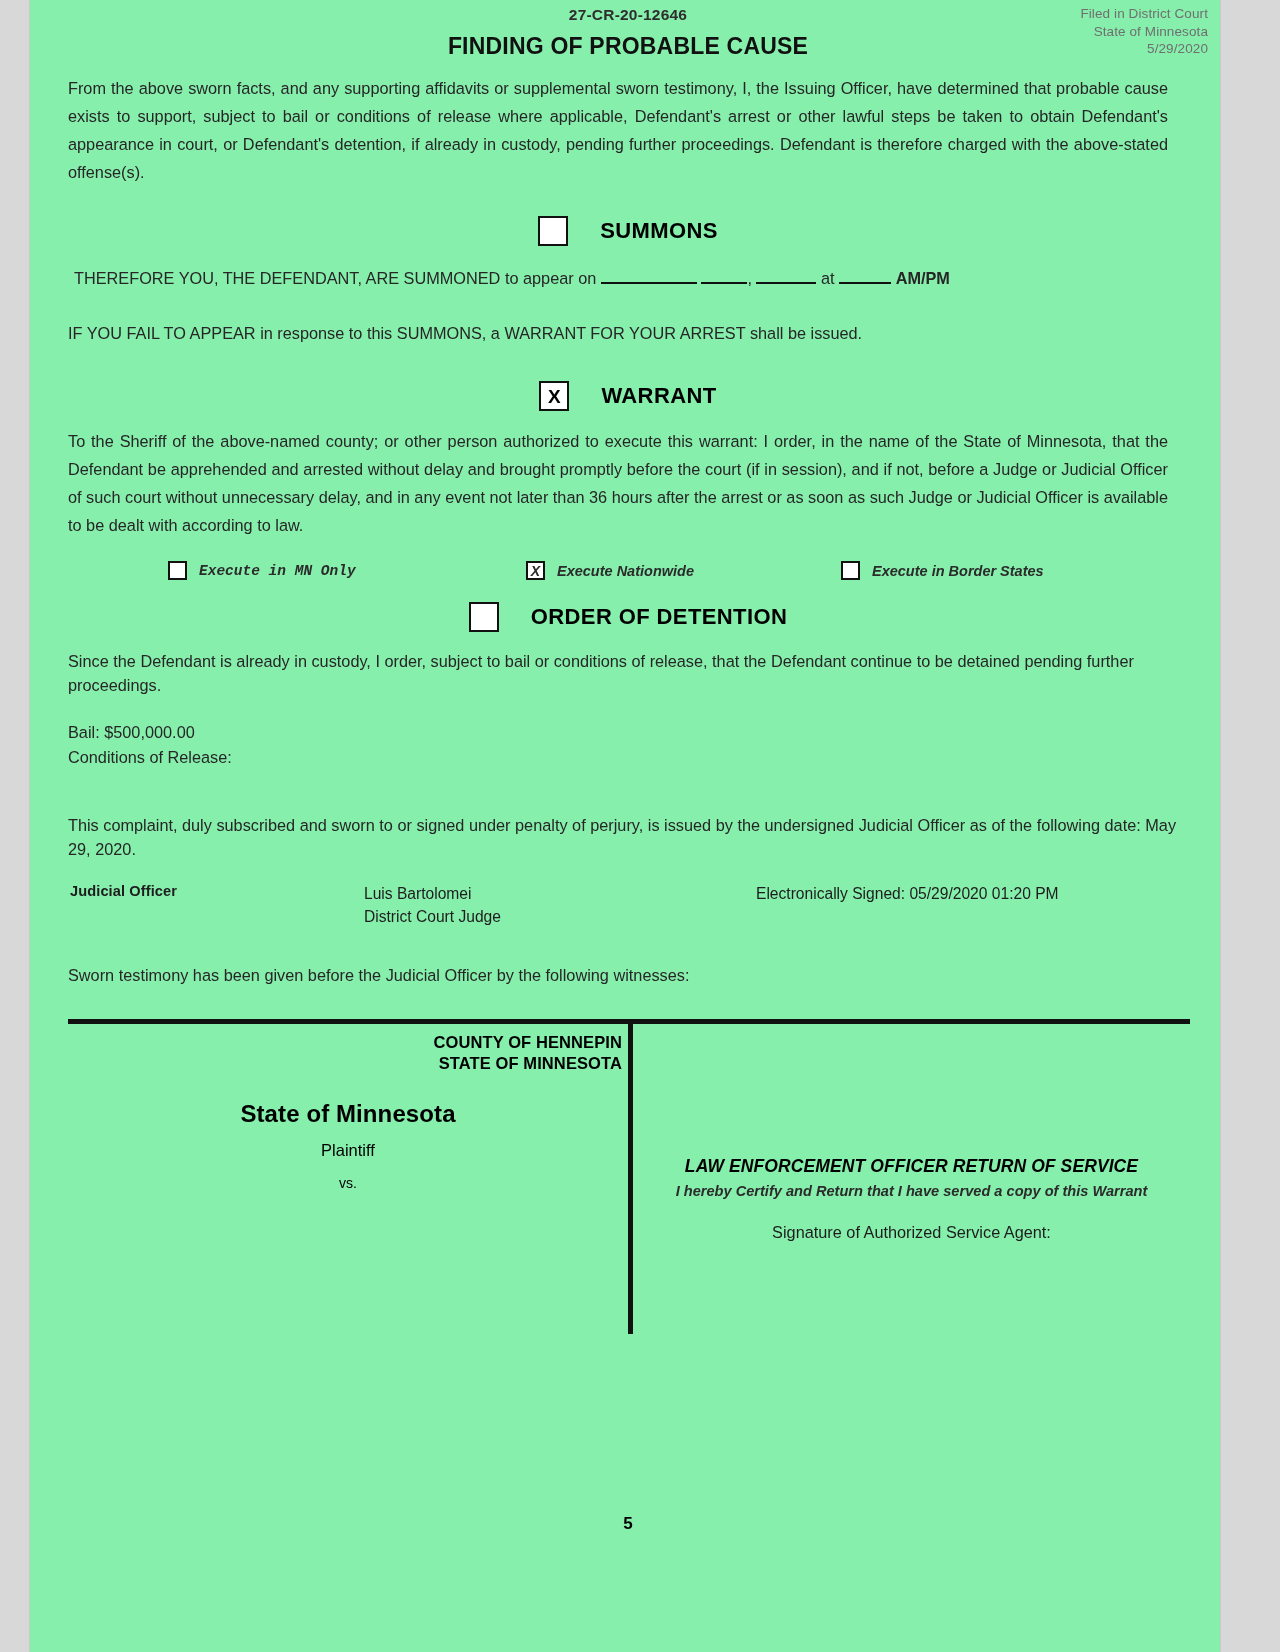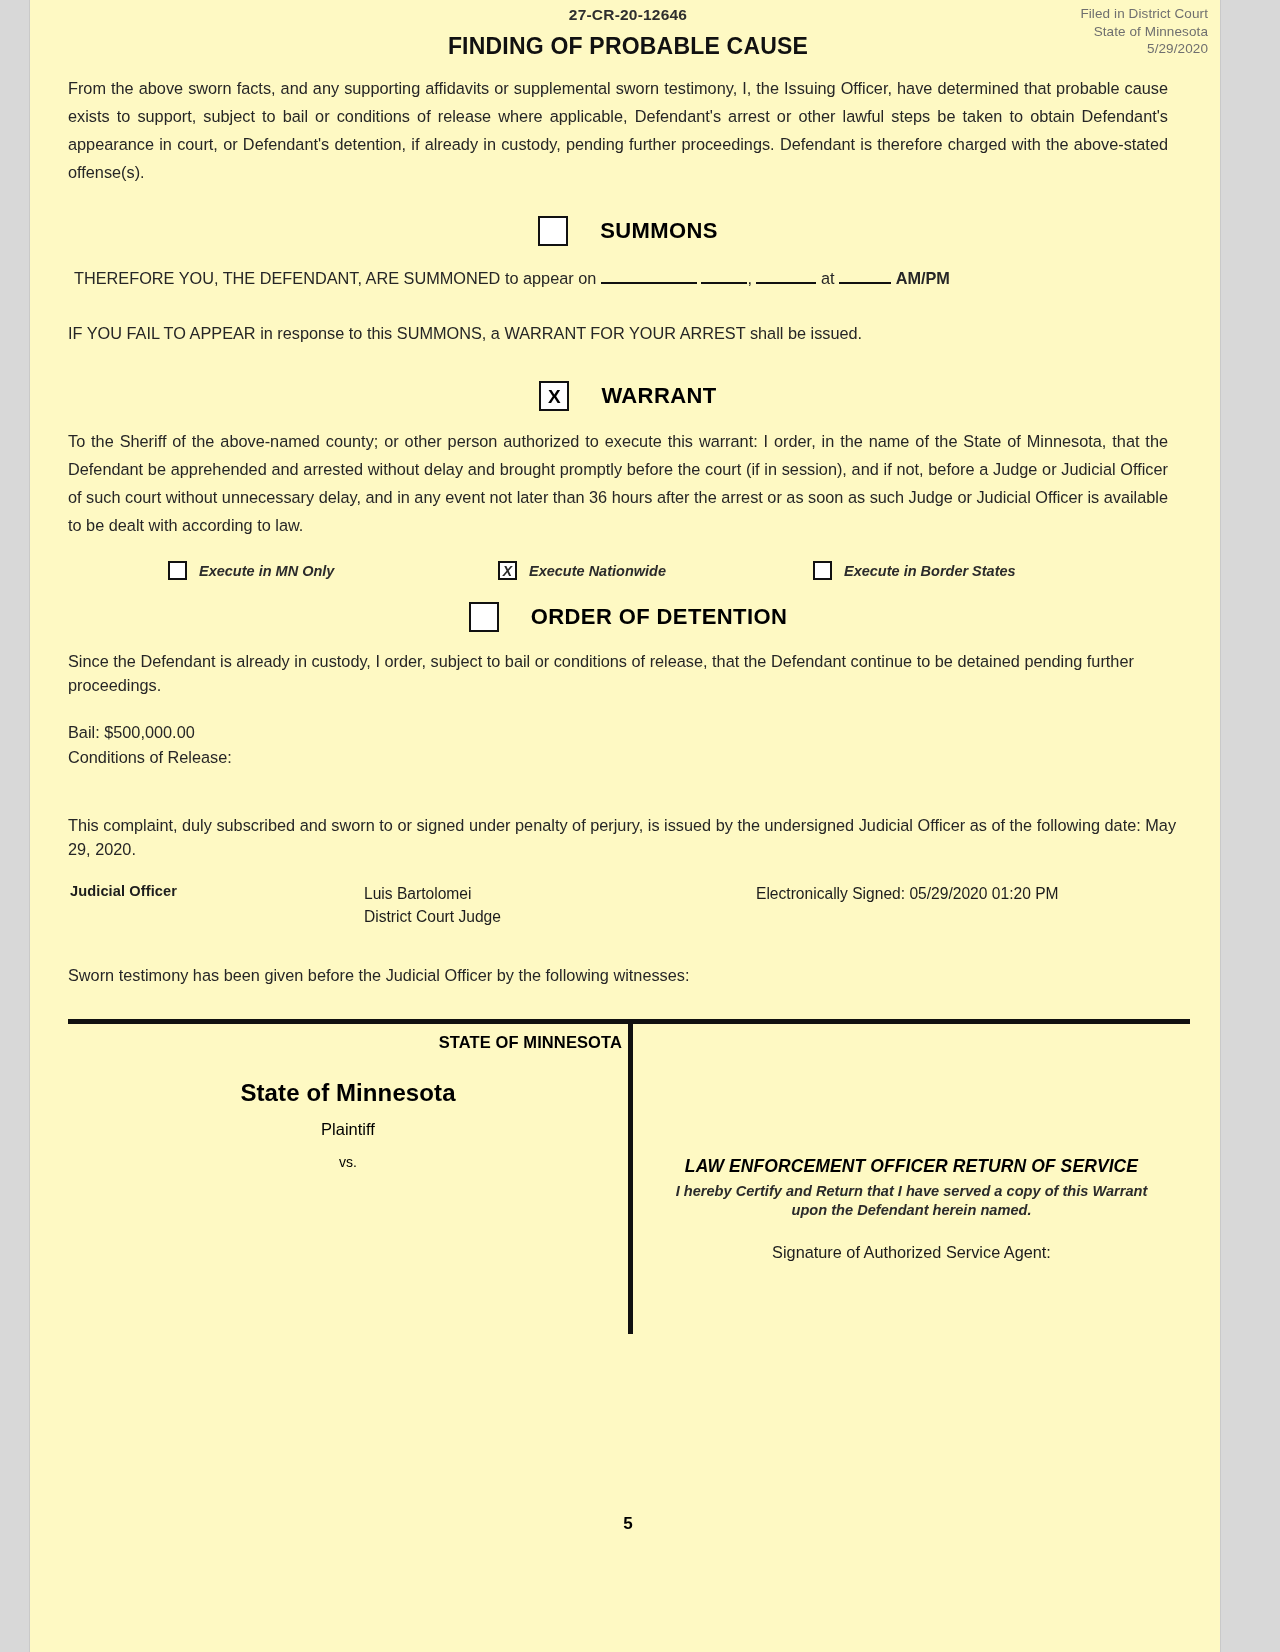--- a/index.html
+++ b/index.html
@@ -16,21 +16,21 @@
     overflow: hidden;
   }
 
   
   #page {
     position: absolute;
     left: 30px;
     top: 0;
     width: 1190px;
     height: 1652px;
-    background: #fef9c3;
+    background: #86efac;
     box-shadow: 0 0 0 1px #c9c9c9;
   }
 
   .sheet-inner {
     position: absolute;
     left: 18px;
     right: 12px;
     top: 0;
     bottom: 0;
   }
@@ -142,21 +142,21 @@
   }
   .exec-item {
     display: flex;
     align-items: center;
     gap: 12px;
     font-size: 14.5px;
     font-style: italic;
     font-weight: 600;
     color: #2b2b2b;
   }
-  .exec-item:nth-child(1) { width: 330px; }
+  .exec-item:nth-child(1) { width: 358px; font-family: Liberation Mono, monospace; }
   .exec-item:nth-child(2) { width: 315px; }
 
   
   .kv {
     font-size: 16.3px;
     color: #262626;
     margin-left: 20px;
     line-height: 1.55;
   }
 
@@ -342,34 +342,34 @@
       <div class="sig-stamp">Electronically Signed: 05/29/2020 01:20 PM</div>
     </div>
 
     <p class="para nojust" style="margin-top:32px">Sworn testimony has been given before the Judicial Officer by the following witnesses:</p>
 
     <div class="caption-wrap">
       <div class="caption-grid">
 
         <div class="cap-left">
           <div class="county-state">
+            <div>COUNTY OF HENNEPIN</div>
             <div>STATE OF MINNESOTA</div>
           </div>
           <div class="party-name">State of Minnesota</div>
           <div class="party-role">Plaintiff</div>
           <div class="vs">vs.</div>
         </div>
 
         <div class="cap-divider"></div>
 
         <div class="cap-right">
           <div class="ros-title">LAW ENFORCEMENT OFFICER RETURN OF SERVICE</div>
           <div class="ros-body">
             <div>I hereby Certify and Return that I have served a copy of this Warrant</div>
-            <div>upon the Defendant herein named.</div>
           </div>
           <div class="ros-sig">Signature of Authorized Service Agent:</div>
         </div>
 
       </div>
     </div>
 
     <div class="page-num">5</div>
 
   </div>

